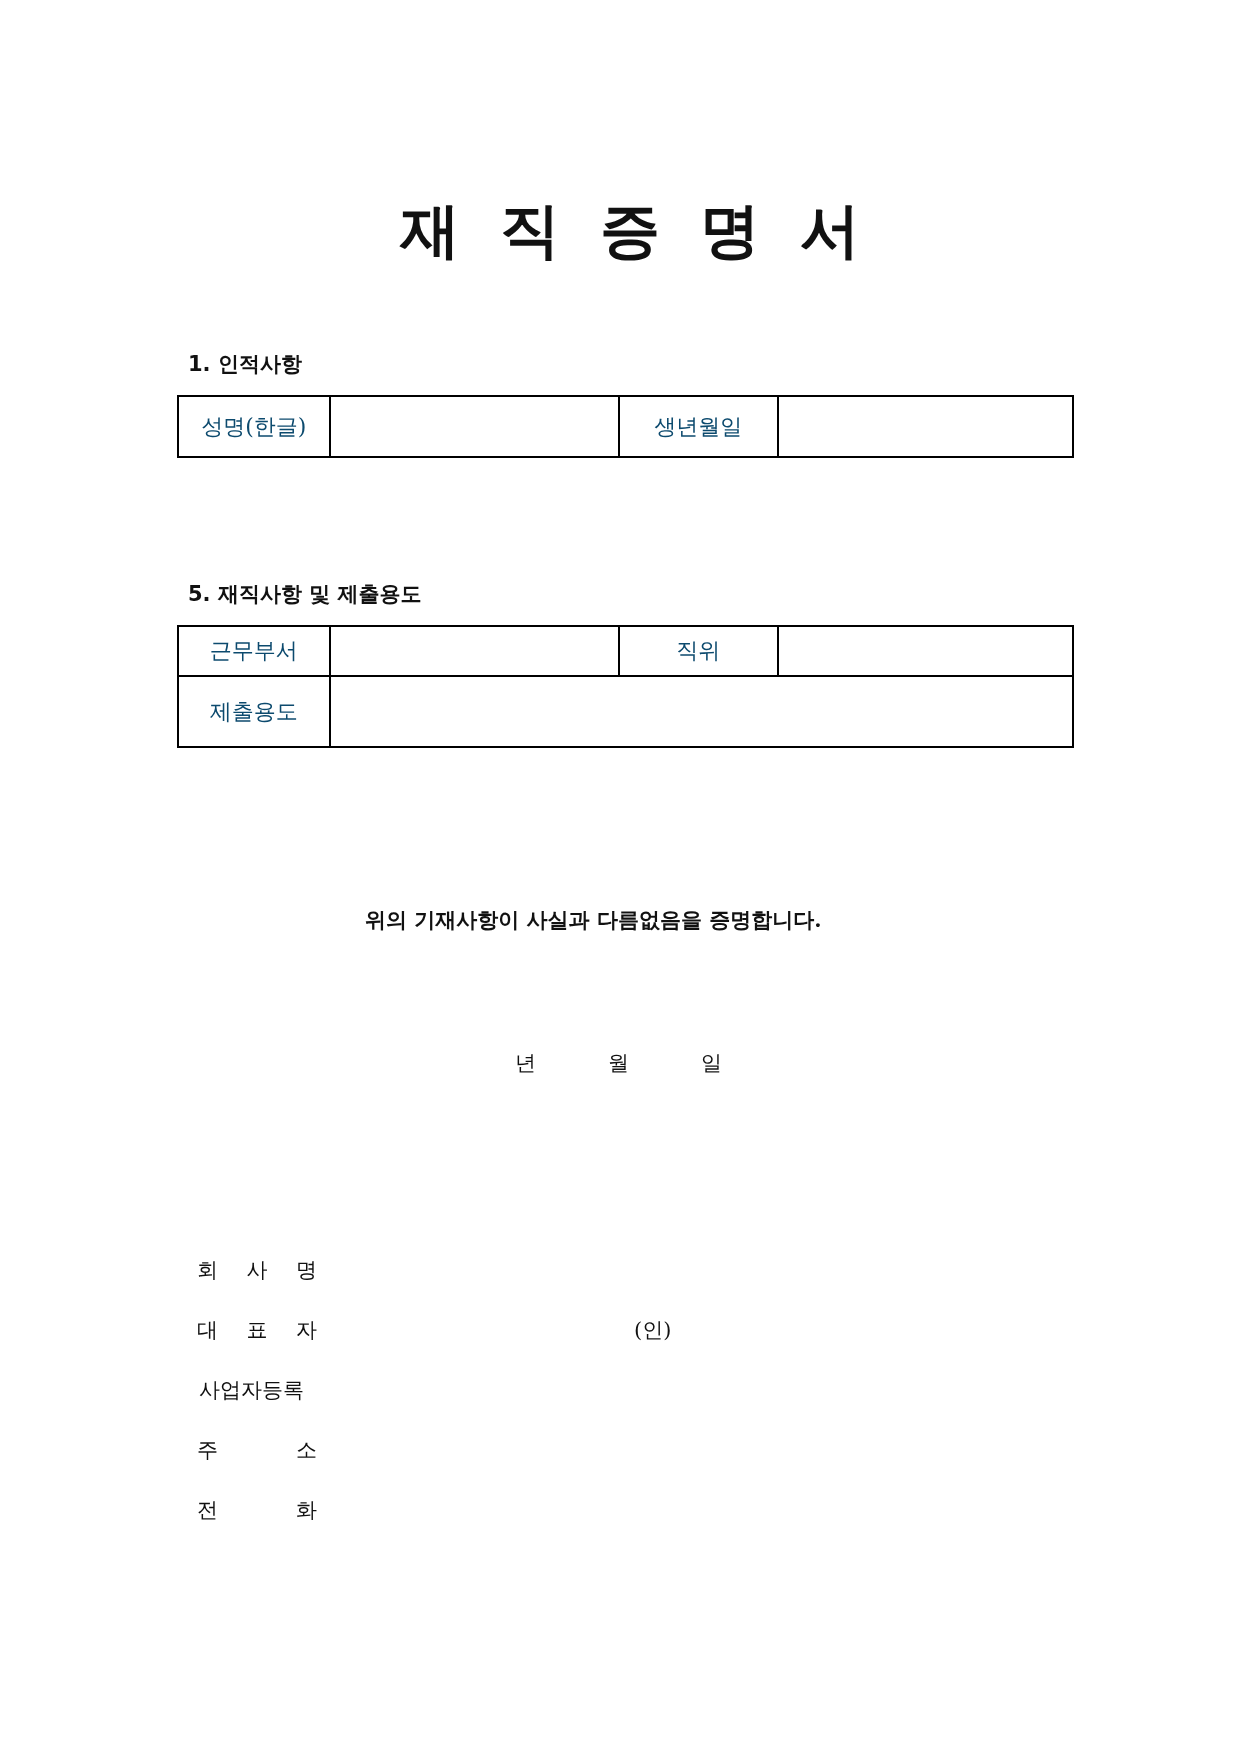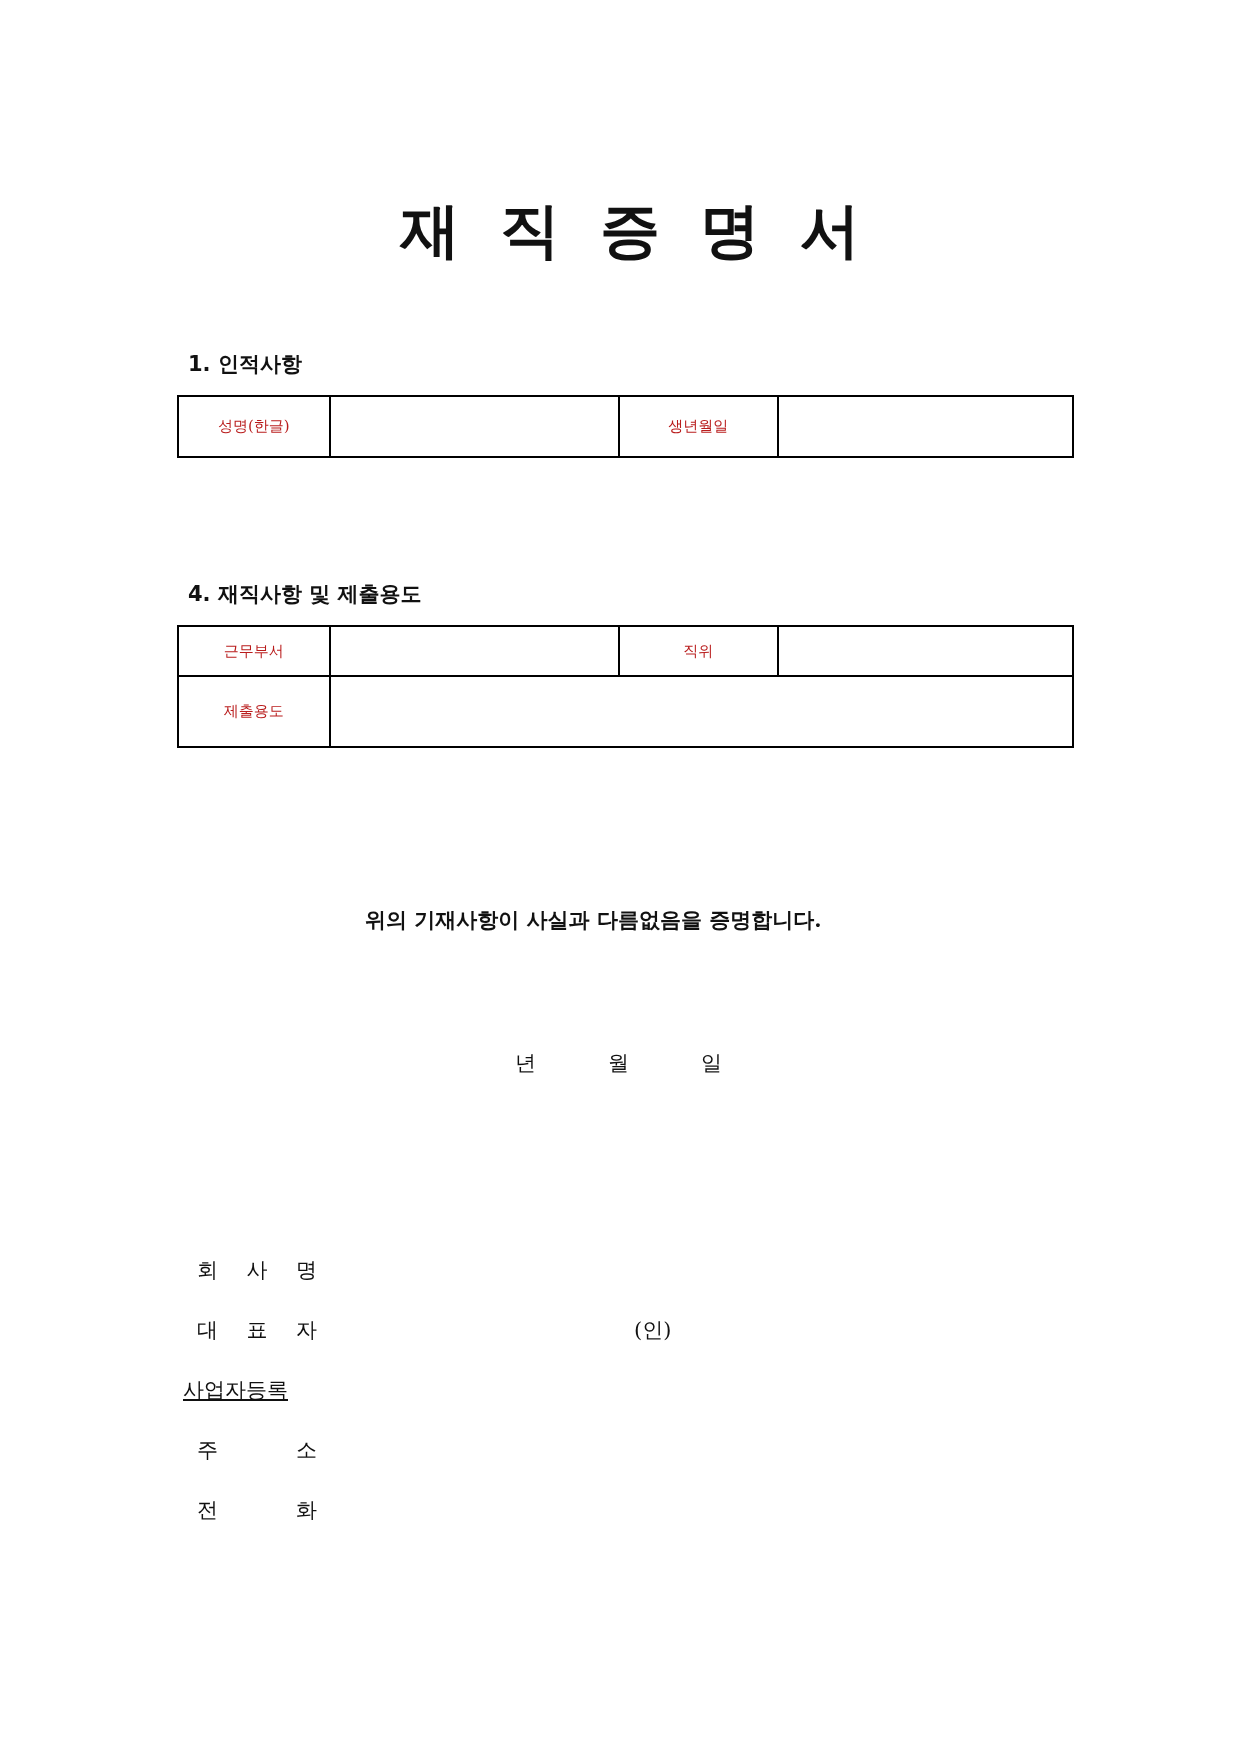--- a/index.html
+++ b/index.html
@@ -17,21 +17,21 @@
       display: flex; justify-content: space-between; align-items: center;
     }
     .title span { display: inline-block; width: 60px; text-align: center; }
     .heading {
       font-size: 21px; font-weight: bold;
       font-family: "DejaVu Sans", sans-serif;
       line-height: 28px;
     }
     table.form {
       position: absolute; border-collapse: collapse;
-      font-family: "DejaVu Serif", serif; font-size: 15px; color: #b91c1c;
+      font-family: "DejaVu Serif", serif; font-size: 22px; color: #0c4a6e;
     }
     table.form td {
       border: 2px solid #000; padding: 0; vertical-align: middle;
     }
     td.label { text-align: center; }
     td.value { text-align: left; padding-left: 10px; }
     .sentence { font-size: 21px; line-height: 28px; white-space: pre; font-weight: bold; }
     .date-part { font-size: 21px; line-height: 28px; }
     .footer-label {
       font-size: 21px; line-height: 28px; width: 120px;
@@ -63,21 +63,21 @@
   <tbody>
       <tr style="height:61px">
     <td class="label">성명(한글)</td>
     <td class="value"></td>
     <td class="label">생년월일</td>
     <td class="value"></td>
   </tr>
 </tbody>
   </table>
 
-<div class="abs heading" style="left:188px; top:580px;">4. 재직사항 및 제출용도</div>
+<div class="abs heading" style="left:188px; top:580px;">5. 재직사항 및 제출용도</div>
 
 <table class="form" style="left:177px; top:625px; width:897px;">
   <colgroup>
     <col style="width:152px">
       <col style="width:290px">
       <col style="width:159px">
       <col style="width:296px">
   </colgroup>
   <tbody>
       <tr style="height:50px">
@@ -105,21 +105,21 @@
   <span>명</span>
 </div>
 
 <div class="abs footer-label" style="left:197px; top:1316px;">
   <span>대</span>
   <span>표</span>
   <span>자</span>
 </div>
 <div class="abs seal" style="left:634px; top:1316px;">(인)</div>
 
-<div class="abs footer-label full" style="left:183px; top:1376px;text-decoration:underline;">사업자등록</div>
+<div class="abs footer-label full" style="left:199px; top:1376px;">사업자등록</div>
 
 <div class="abs footer-label" style="left:197px; top:1436px;">
   <span>주</span>
   <span>소</span>
 </div>
 
 <div class="abs footer-label" style="left:197px; top:1496px;">
   <span>전</span>
   <span>화</span>
 </div>

